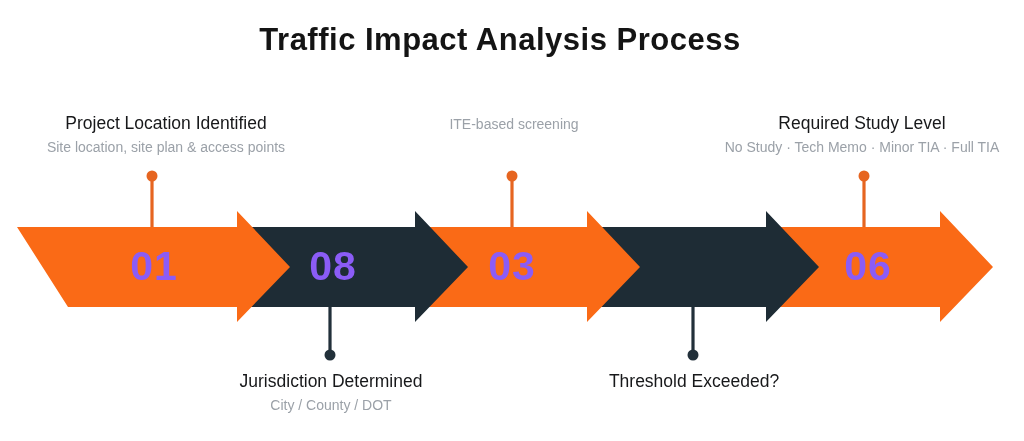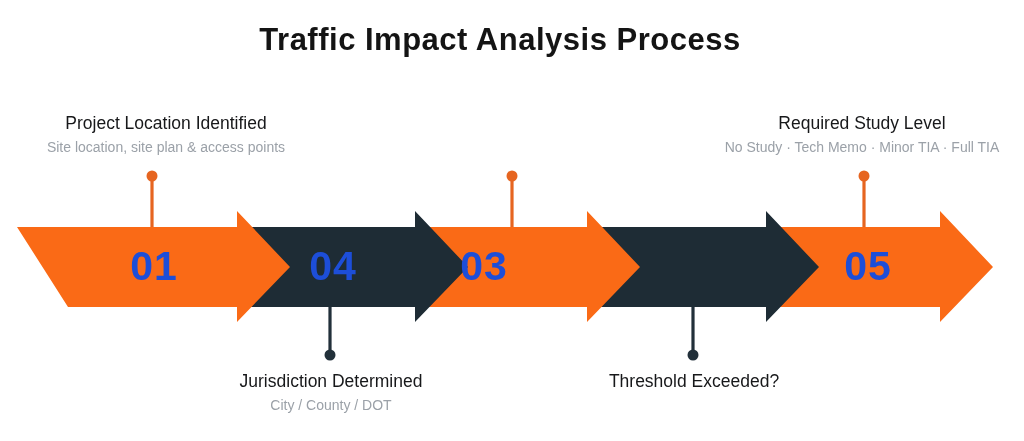--- a/index.html
+++ b/index.html
@@ -48,21 +48,21 @@
     line-height: 1.3;
     margin-top: 3px;
   }
   .step-number {
     position: absolute;
     top: 246px;
     transform: translateX(-50%);
     font-size: 41px;
     font-weight: 700;
     letter-spacing: 1px;
-    color: #1d4ed8;
+    color: #8b5cf6;
     line-height: 1;
   }
 </style>
 </head>
 <body>
 
 <div class="canvas">
 
   <div class="main-title">Traffic Impact Analysis Process</div>
 
@@ -90,29 +90,30 @@
     </g>
 
     <polygon fill="#FA6A16" points="768,227 940,227 940,211 993,267 940,322 940,307 768,307"></polygon>
     <polygon fill="#1E2C35" points="589,227 766,227 766,211 819,267 766,322 766,307 589,307"></polygon>
     <polygon fill="#FA6A16" points="417,227 587,227 587,211 640,267 587,322 587,307 417,307"></polygon>
     <polygon fill="#1E2C35" points="239,227 415,227 415,211 468,267 415,322 415,307 239,307"></polygon>
     <polygon fill="#FA6A16" points="17,227 237,227 237,211 290,267 237,322 237,307 68,307"></polygon>
   </svg>
 
   <div class="step-number" style="left:154px">01</div>
-  <div class="step-number" style="left:333px">04</div>
-  <div class="step-number" style="left:484px">03</div>
-  <div class="step-number" style="left:868px">05</div>
+  <div class="step-number" style="left:333px">08</div>
+  <div class="step-number" style="left:512px">03</div>
+  <div class="step-number" style="left:868px">06</div>
 
   <div class="step-label" style="left:166px; top:112px">
     <div class="step-title">Project Location Identified</div>
     <div class="step-subtitle">Site location, site plan &amp; access points</div>
   </div>
   <div class="step-label" style="left:514px; top:112px">
+    <div class="step-subtitle">ITE-based screening</div>
   </div>
   <div class="step-label" style="left:862px; top:112px">
     <div class="step-title">Required Study Level</div>
     <div class="step-subtitle">No Study · Tech Memo · Minor TIA · Full TIA</div>
   </div>
 
   <div class="step-label" style="left:331px; top:370px">
     <div class="step-title">Jurisdiction Determined</div>
     <div class="step-subtitle">City / County / DOT</div>
   </div>

